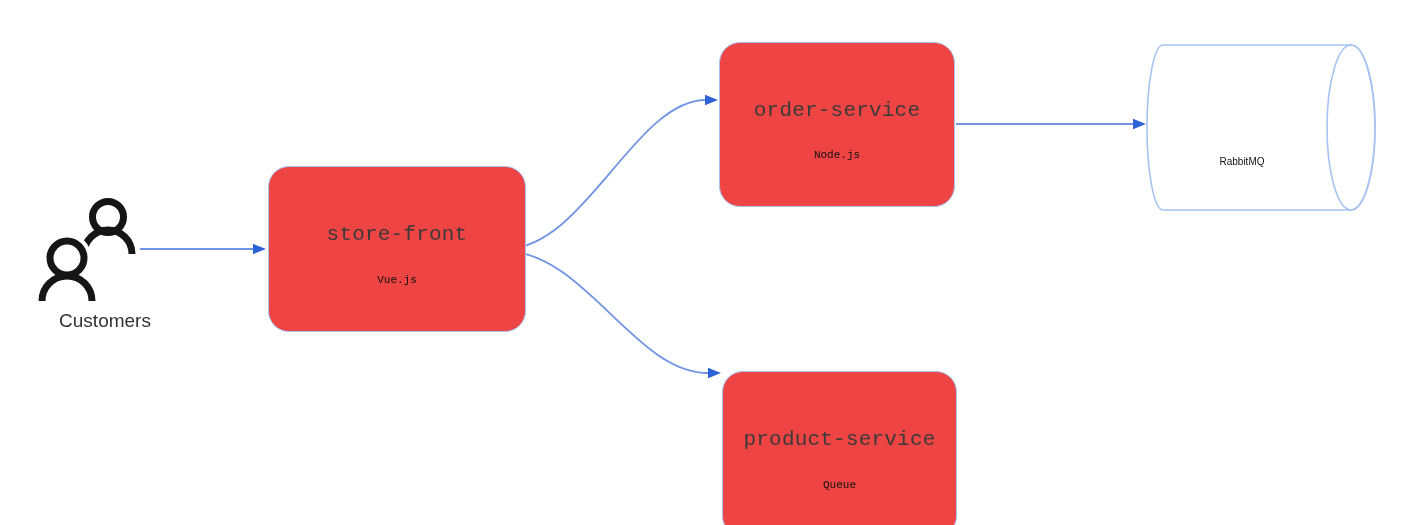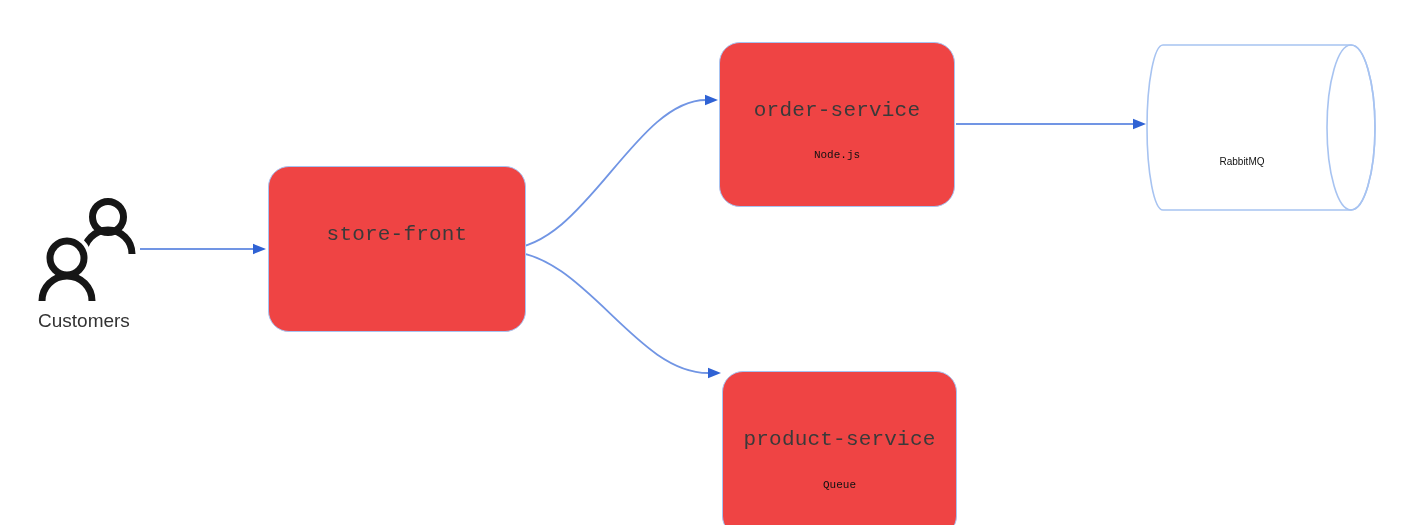--- a/index.html
+++ b/index.html
@@ -56,20 +56,21 @@
     text-align: center; font-size: 22px; color: #3a3a3a; white-space: nowrap;
   }
   .cyl-text .subtitle {
     position: absolute; left: 0; right: 0; top: 70%;
     transform: translateY(-50%);
     text-align: center; font-size: 10px; color: #111111; white-space: nowrap;
   }
   .actor-label {
     position: absolute;
     left: 38px; top: 310px; width: 134px;
+    text-align: center;
     font-size: 19px;
     color: #333333;
   }
 </style>
 </head>
 <body>
 
 <div class="canvas">
 
   <svg class="layer" viewBox="0 0 1424 525">
@@ -106,20 +107,21 @@
       <path d="M 42,301 A 25,25 0 0 1 92,301" fill="none" stroke="#ffffff" stroke-width="15"></path>
       <circle cx="67" cy="258" r="17" fill="#ffffff" stroke="#161616" stroke-width="7"></circle>
       <path d="M 42,301 A 25,25 0 0 1 92,301" fill="none" stroke="#161616" stroke-width="7"></path>
     </g>
   </svg>
 
   <div class="actor-label">Customers</div>
 
   <div class="node" style="left:268px; top:166px; width:258px; height:166px;">
     <div class="title">store-front</div>
+    <div class="subtitle">Vue.js</div>
   </div>
 
   <div class="node" style="left:719px; top:42px; width:236px; height:165px;">
     <div class="title">order-service</div>
     <div class="subtitle">Node.js</div>
   </div>
 
   <div class="node" style="left:722px; top:336px; width:235px; height:166px;margin-top:35px;">
     <div class="title">product-service</div>
     <div class="subtitle">Queue</div>

